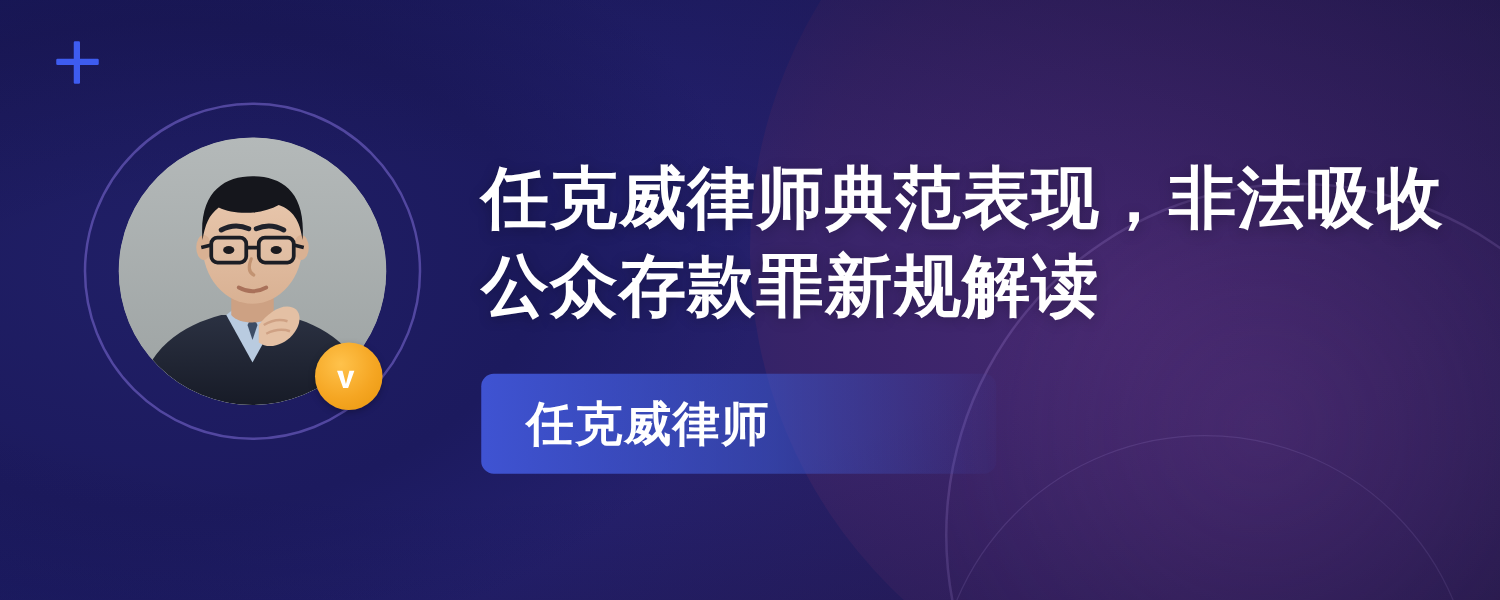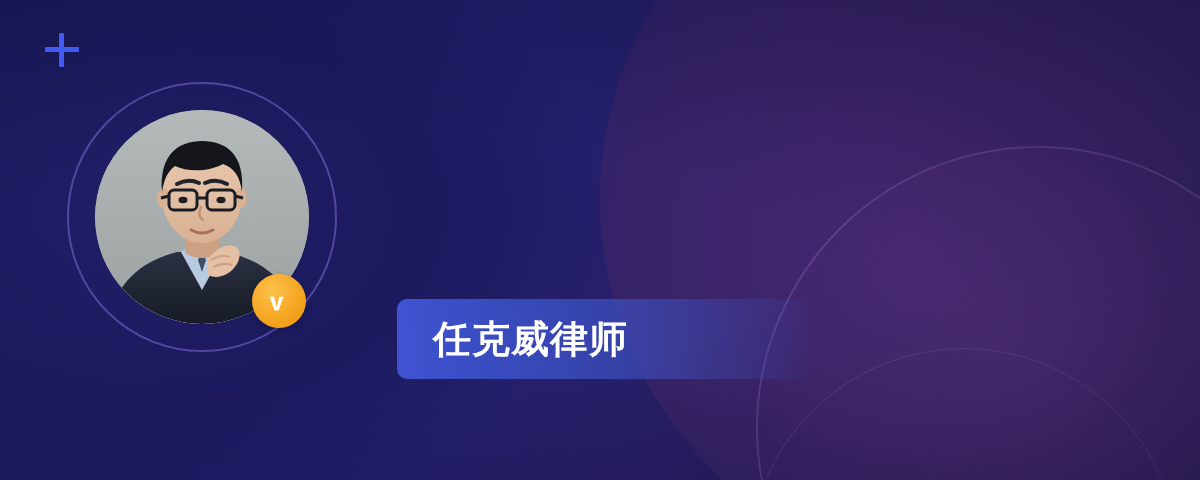--- a/index.html
+++ b/index.html
@@ -129,21 +129,21 @@
     width: 790px;
     color: #ffffff;
     font-size: 54px;
     line-height: 1.30;
     font-weight: bold;
     letter-spacing: 1px;
     text-shadow: 0 2px 10px rgba(0,0,0,.25);
   }
   .author-chip {
     position: absolute;
-    left: 397px;
+    left: 385px;
     top: 299px;
     height: 80px;
     min-width: 330px;
     padding: 0 46px 0 36px;
     display: flex;
     align-items: center;
     border-radius: 10px;
     background: linear-gradient(90deg, rgba(66,88,220,.92) 0%, rgba(64,92,214,.55) 55%, rgba(60,80,190,.06) 100%);
     text-align: center;
   }
@@ -231,18 +231,19 @@
         </g>
       </svg>
     </div>
     <div class="verify-badge">
       <svg viewBox="0 0 24 24" xmlns="http://www.w3.org/2000/svg" aria-hidden="true">
         <path d="M4.5 8.5 L8 8.5 L10.2 17 L12.4 8.5 L15.6 8.5 L11.6 19.5 L8.4 19.5 Z" fill="#ffffff"></path>
       </svg>
     </div>
   </div>
 
+  <div class="title">任克威律师典范表现，非法吸收公众存款罪新规解读</div>
 
   <div class="author-chip">
     <span>任克威律师</span>
   </div>
 
 </div>
 
 </body></html>

